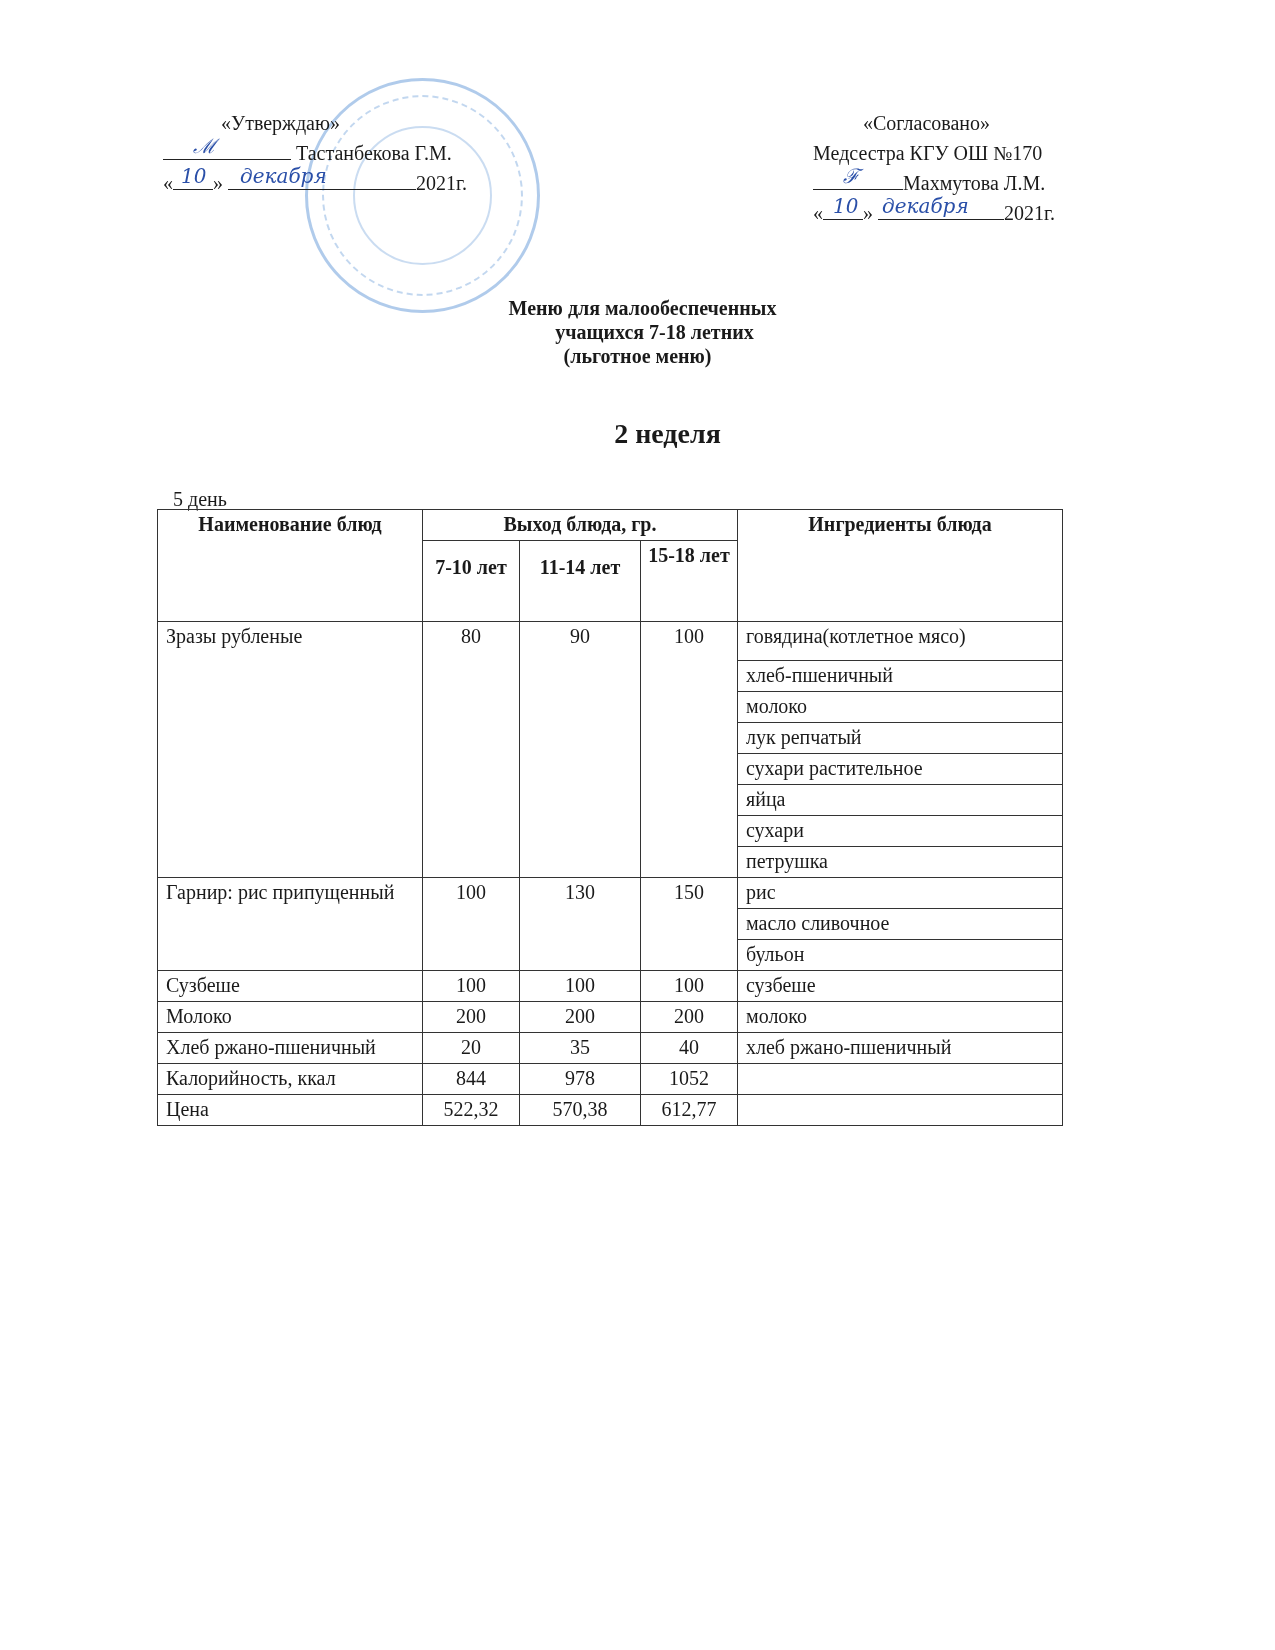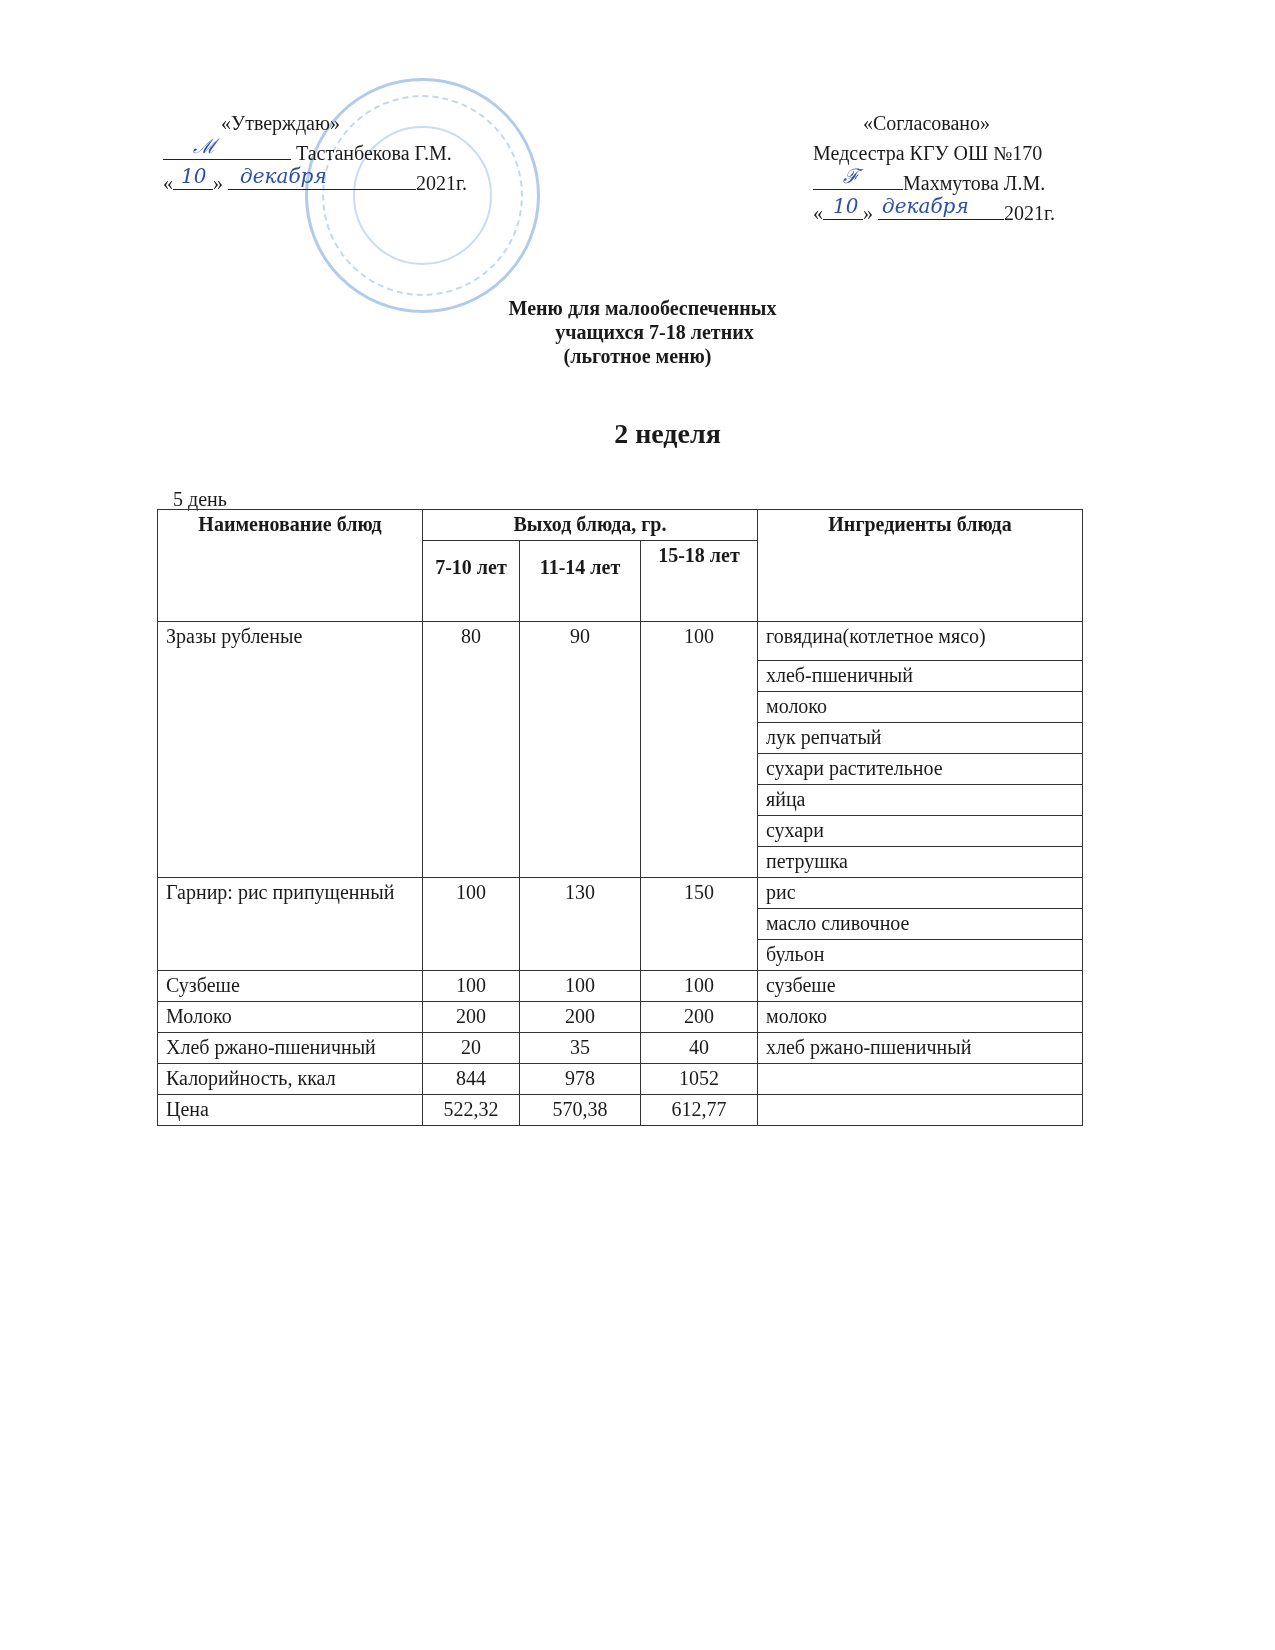--- a/index.html
+++ b/index.html
@@ -21,21 +21,21 @@
   .t3 { top:344px; box-sizing:border-box;font-family:Liberation Serif, serif;}
   .week { position:absolute; top:418px; left:0; width:1275px; text-align:center; font-weight:bold; font-size:28px; padding-left:60px; box-sizing:border-box; }
   .day { position:absolute; top:488px; left:162px; font-weight:normal; font-size:20px;margin-left:11px; }
   table { position:absolute; left:157px; top:509px; border-collapse:collapse; font-size:20px; }
   td, th { border:1.5px solid #333; padding:0 8px; height:30px; vertical-align:top; line-height:28px; }
   th { font-weight:bold; }
   .cn { width:248px; }
   .cv { text-align:center; }
   .c1w { width:92px; padding:12px 2px;text-align:center; }
   .c2w { width:116px; padding:12px 2px; }
-  .c3w { width:96px; padding:0 10px;font-family:Liberation Serif, serif; }
+  .c3w { width:96px; padding:0 0;font-family:Liberation Serif, serif; }
   .ci { width:308px; }
   .bold { font-weight:normal; }
 </style>
 </head>
 <body>
 
 <div class="stamp"></div>
 
 <div class="approve">
   <div class="c1">«Утверждаю»</div>

